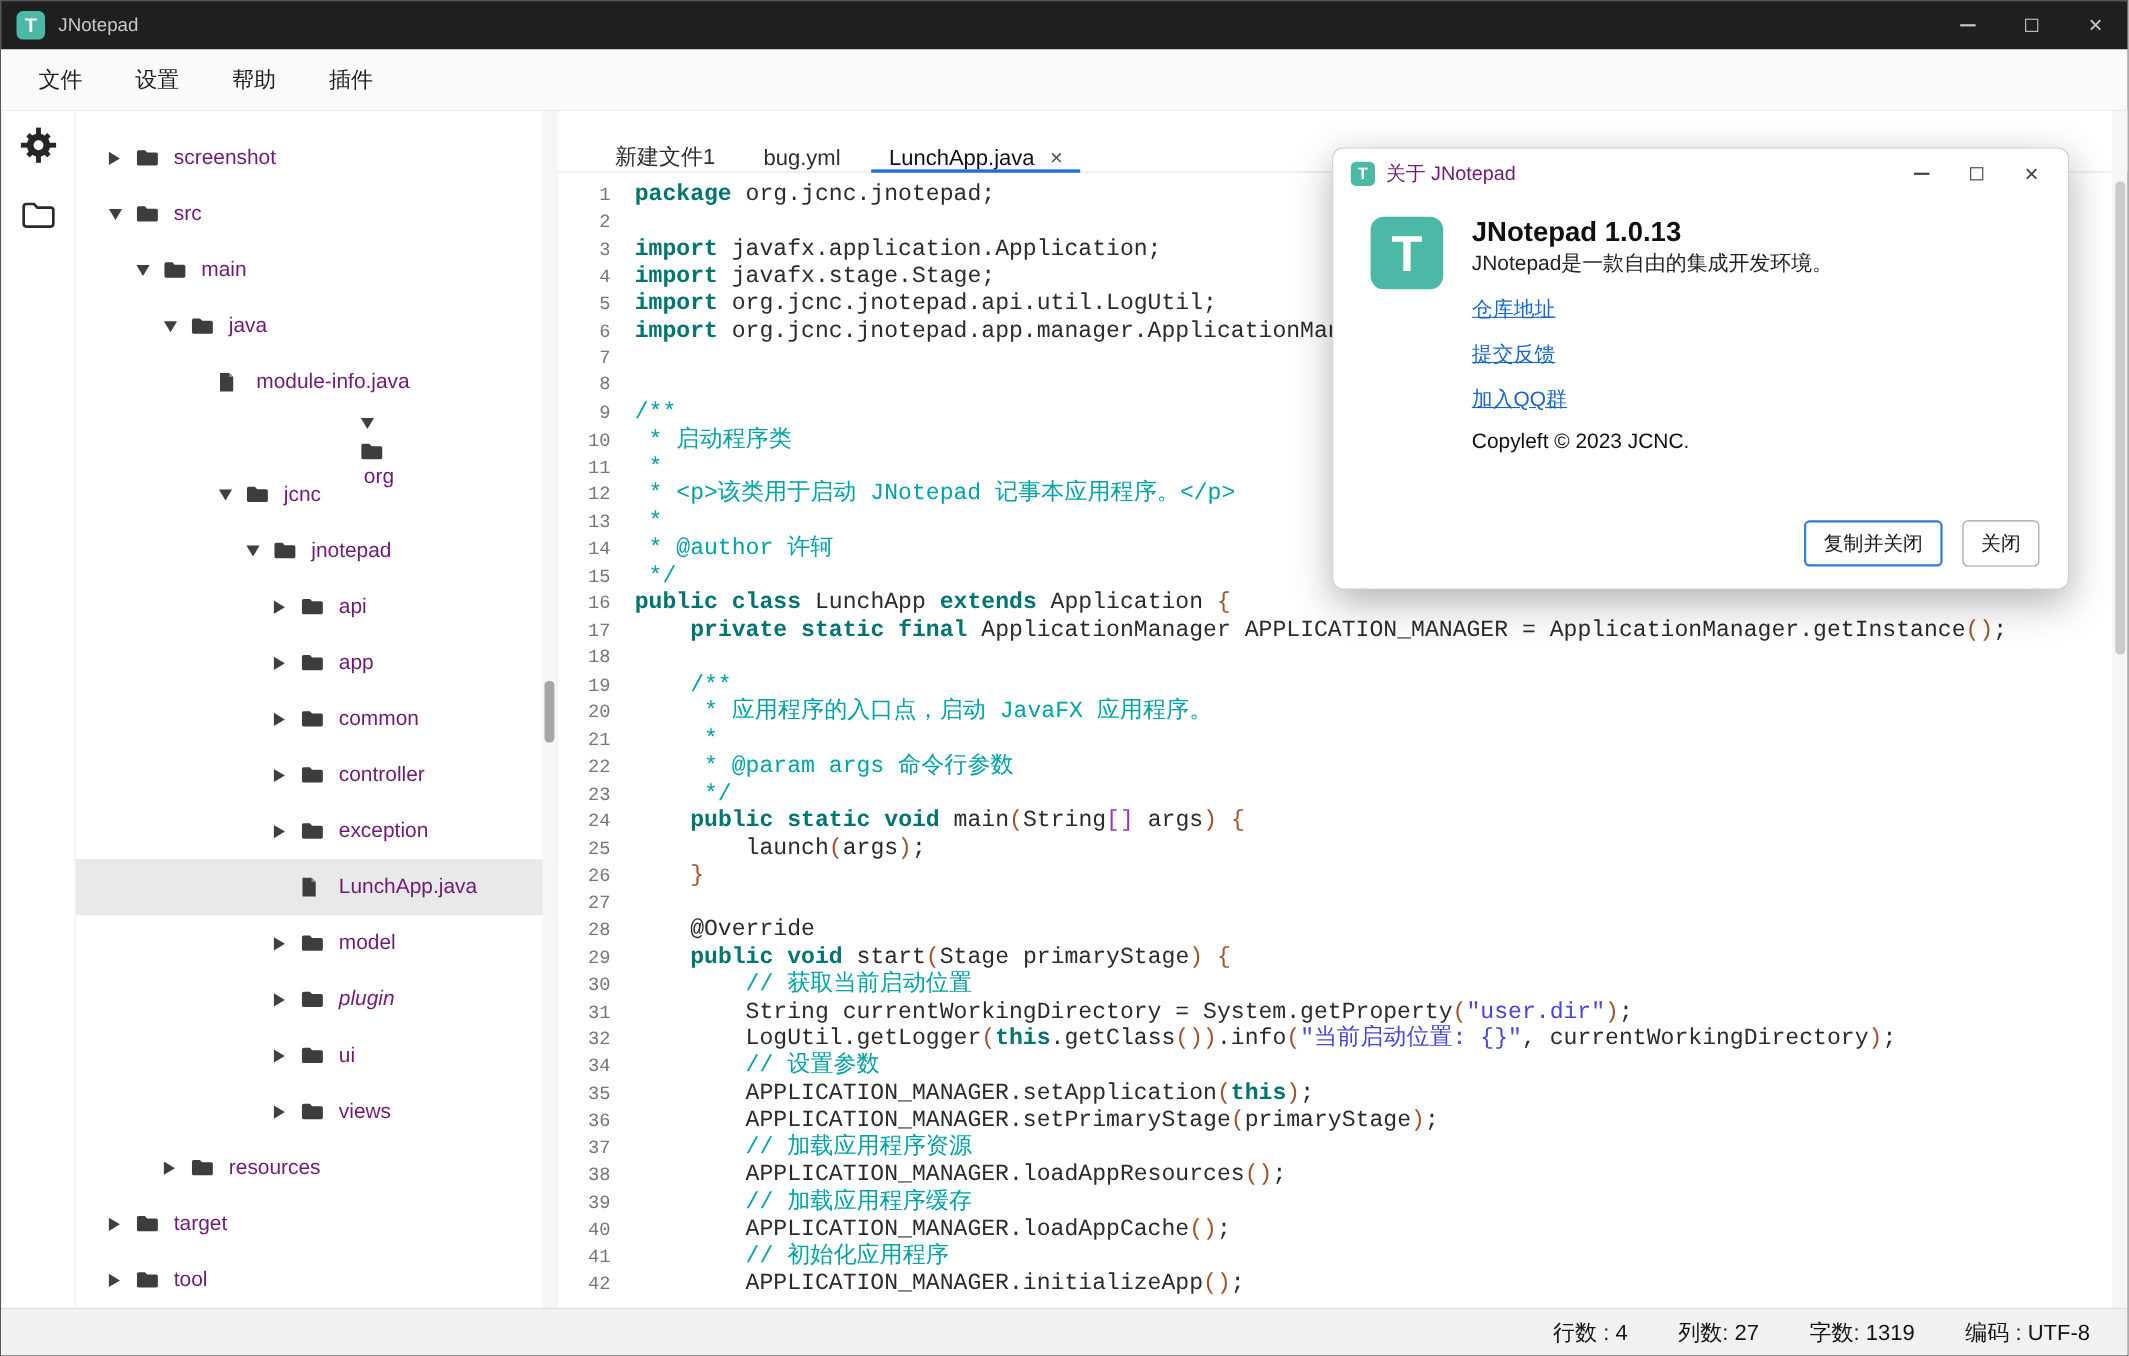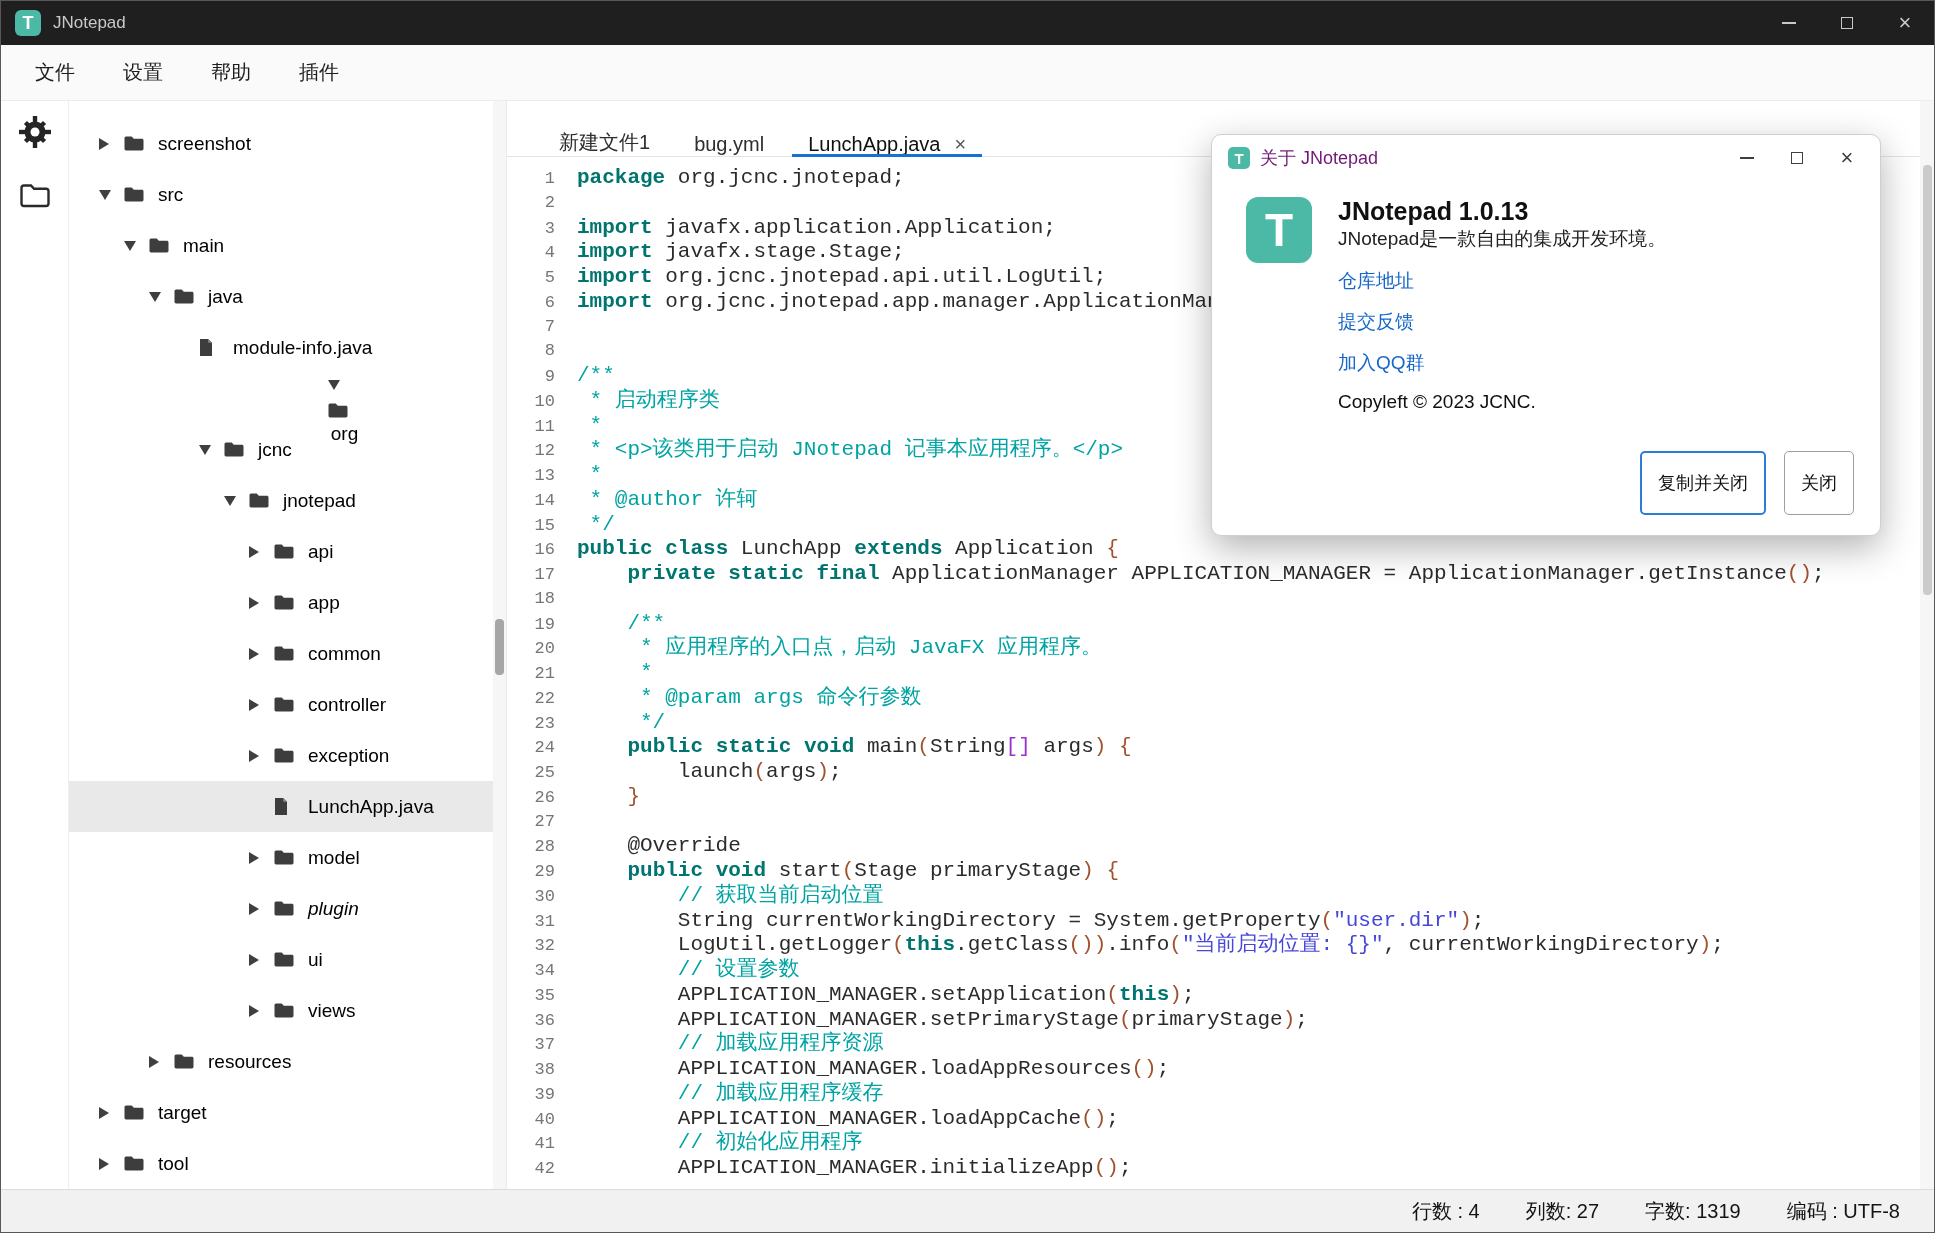--- a/index.html
+++ b/index.html
@@ -22,21 +22,21 @@
 
   .main{flex:1;display:flex;min-height:0;position:relative}
 
   
   .rail{width:68px;flex:0 0 68px;display:flex;flex-direction:column;align-items:center;padding-top:10px;gap:18px;border-right:1px solid #EFEFEF;box-sizing:border-box}
   .rail-btn{width:46px;height:46px;display:flex;align-items:center;justify-content:center}
 
   
   .tree{width:438px;flex:0 0 438px;position:relative;overflow:hidden;border-right:1px solid #ECECEC;box-sizing:border-box}
   .tree-inner{margin-top:-34px}
-  .tree-row{height:51px;display:flex;align-items:center;font-size:19px;color:#000000;white-space:nowrap}
+  .tree-row{height:51px;display:flex;align-items:center;font-size:19px;color:#701a75;white-space:nowrap}
   .tree-row.selected{background:var(--selected-row,#E9E9E9)}
   .chev{width:24px;flex:0 0 24px;display:flex;align-items:center}
   .tri-r{width:0;height:0;border-left:10px solid #3F3F3F;border-top:6px solid transparent;border-bottom:6px solid transparent}
   .tri-d{width:0;height:0;border-top:10px solid #3F3F3F;border-left:6px solid transparent;border-right:6px solid transparent}
   .t-icon{width:26px;flex:0 0 26px;display:flex;align-items:center}
   .t-label{margin-left:9px}
   .tree-track{position:absolute;right:0;top:0;bottom:0;width:13px;background:#F6F6F6}
   .tree-thumb{position:absolute;right:2px;top:518px;width:9px;height:56px;border-radius:4px;background:#A6A6A6}
 
   
@@ -66,24 +66,24 @@
   .dlg-titlebar{height:46px;display:flex;align-items:center;padding:0 8px 0 16px}
   .dlg-logo{width:22px;height:22px;border-radius:5px;background:var(--accent-teal,#4CB8A6);color:#fff;font-size:15px;font-weight:bold;display:flex;align-items:center;justify-content:center}
   .dlg-title{margin-left:10px;font-size:18px;color:#701a75}
   .dlg-controls{margin-left:auto;display:flex;height:100%}
   .dlg-controls .wc-btn{width:50px;height:100%;color:#3F3F3F}
   .dlg-main{display:flex;padding:16px 34px 0 34px;gap:26px}
   .dlg-logo-big{width:66px;height:66px;border-radius:12px;background:var(--accent-teal,#4CB8A6);color:#fff;font-weight:bold;font-size:46px;display:flex;align-items:center;justify-content:center;flex:0 0 66px}
   .dlg-name{font-size:25px;font-weight:bold;color:#101010}
   .dlg-desc{font-size:19px;color:#222}
   .dlg-links{margin-top:16px;display:flex;flex-direction:column;gap:15px}
-  .dlg-link{color:var(--link,#1767C8);font-size:19px;width:max-content;cursor:pointer}
+  .dlg-link{color:var(--link,#1767C8);text-decoration:underline;font-size:19px;width:max-content;cursor:pointer}
   .dlg-copy{margin-top:15px;font-size:19px;color:#101010}
   .dlg-buttons{position:absolute;right:26px;bottom:20px;display:flex;gap:18px}
-  .dlg-btn{font-family:Liberation Sans, sans-serif;font-size:18px;background:#fff;border:1px solid #9E9E9E;border-radius:5px;padding:18px 16px;color:#111;margin:0}
+  .dlg-btn{font-family:Liberation Sans, sans-serif;font-size:18px;background:#fff;border:1px solid #9E9E9E;border-radius:5px;padding:7px 16px;color:#111;margin:0}
   .dlg-btn.primary{border:2px solid #2E7CD6}
 </style>
 </head>
 <body>
 
 <div class="window">
 
   <div class="titlebar">
     <div class="app-logo">T</div>
     <div class="app-title">JNotepad</div>

